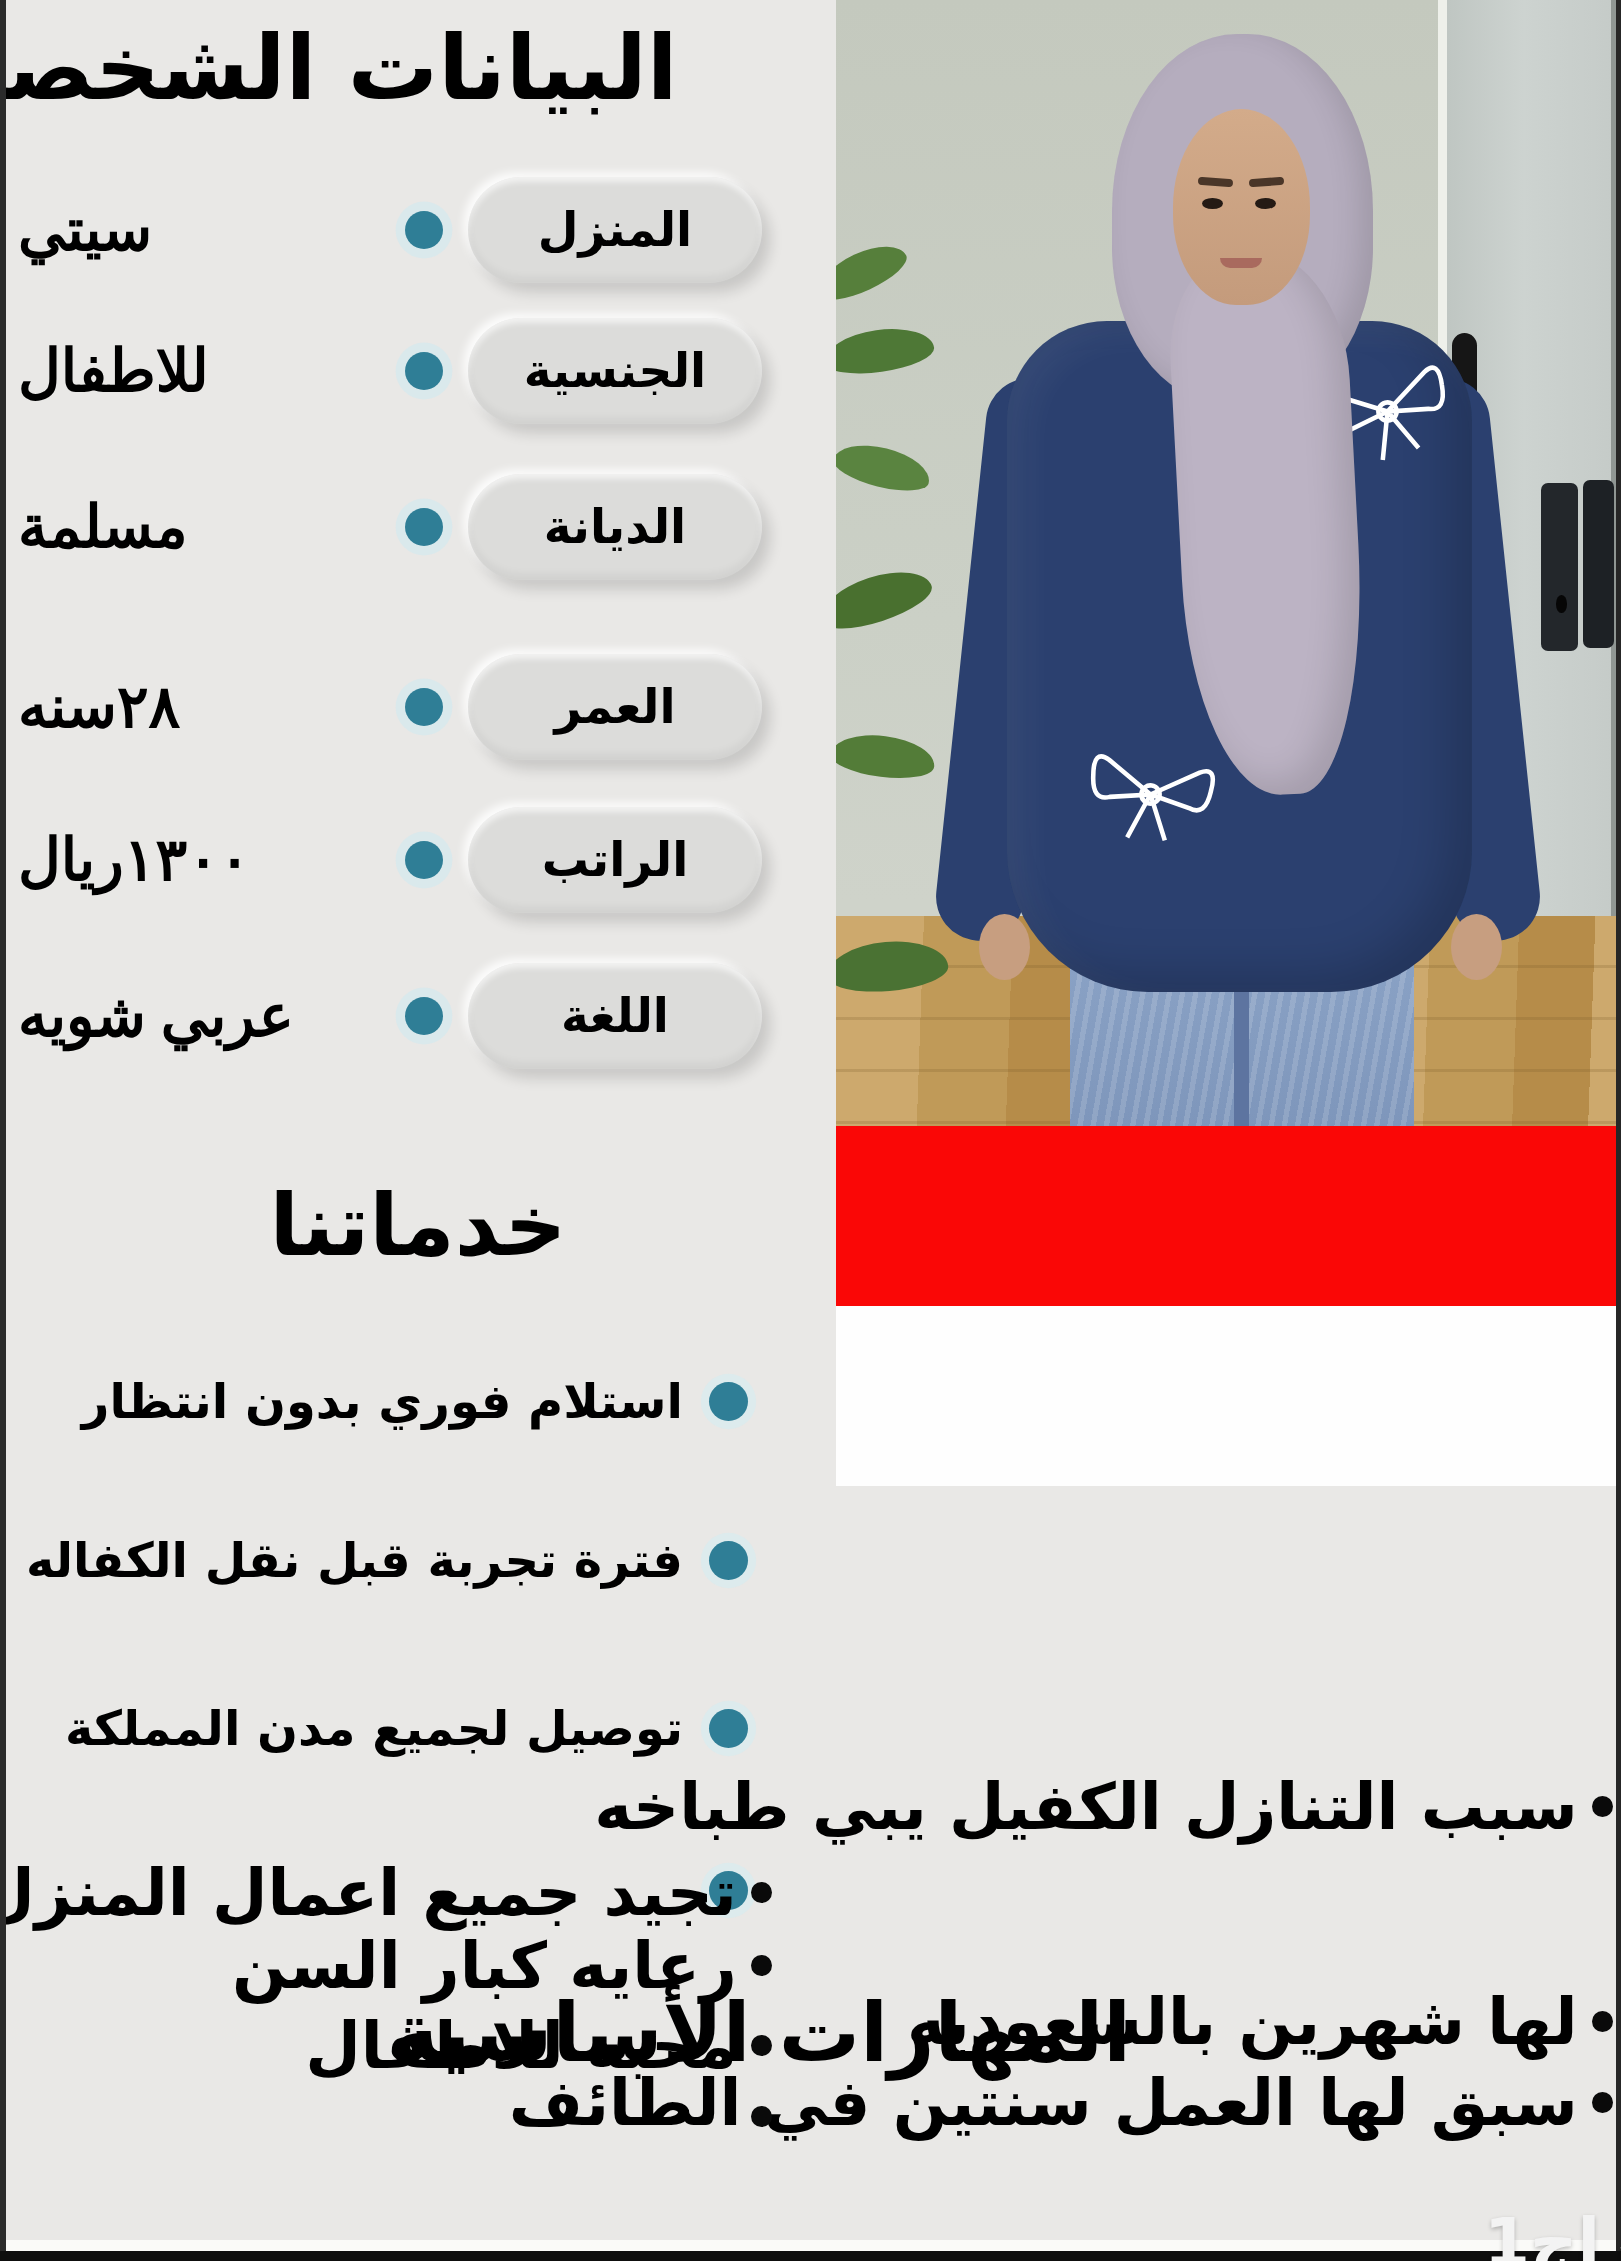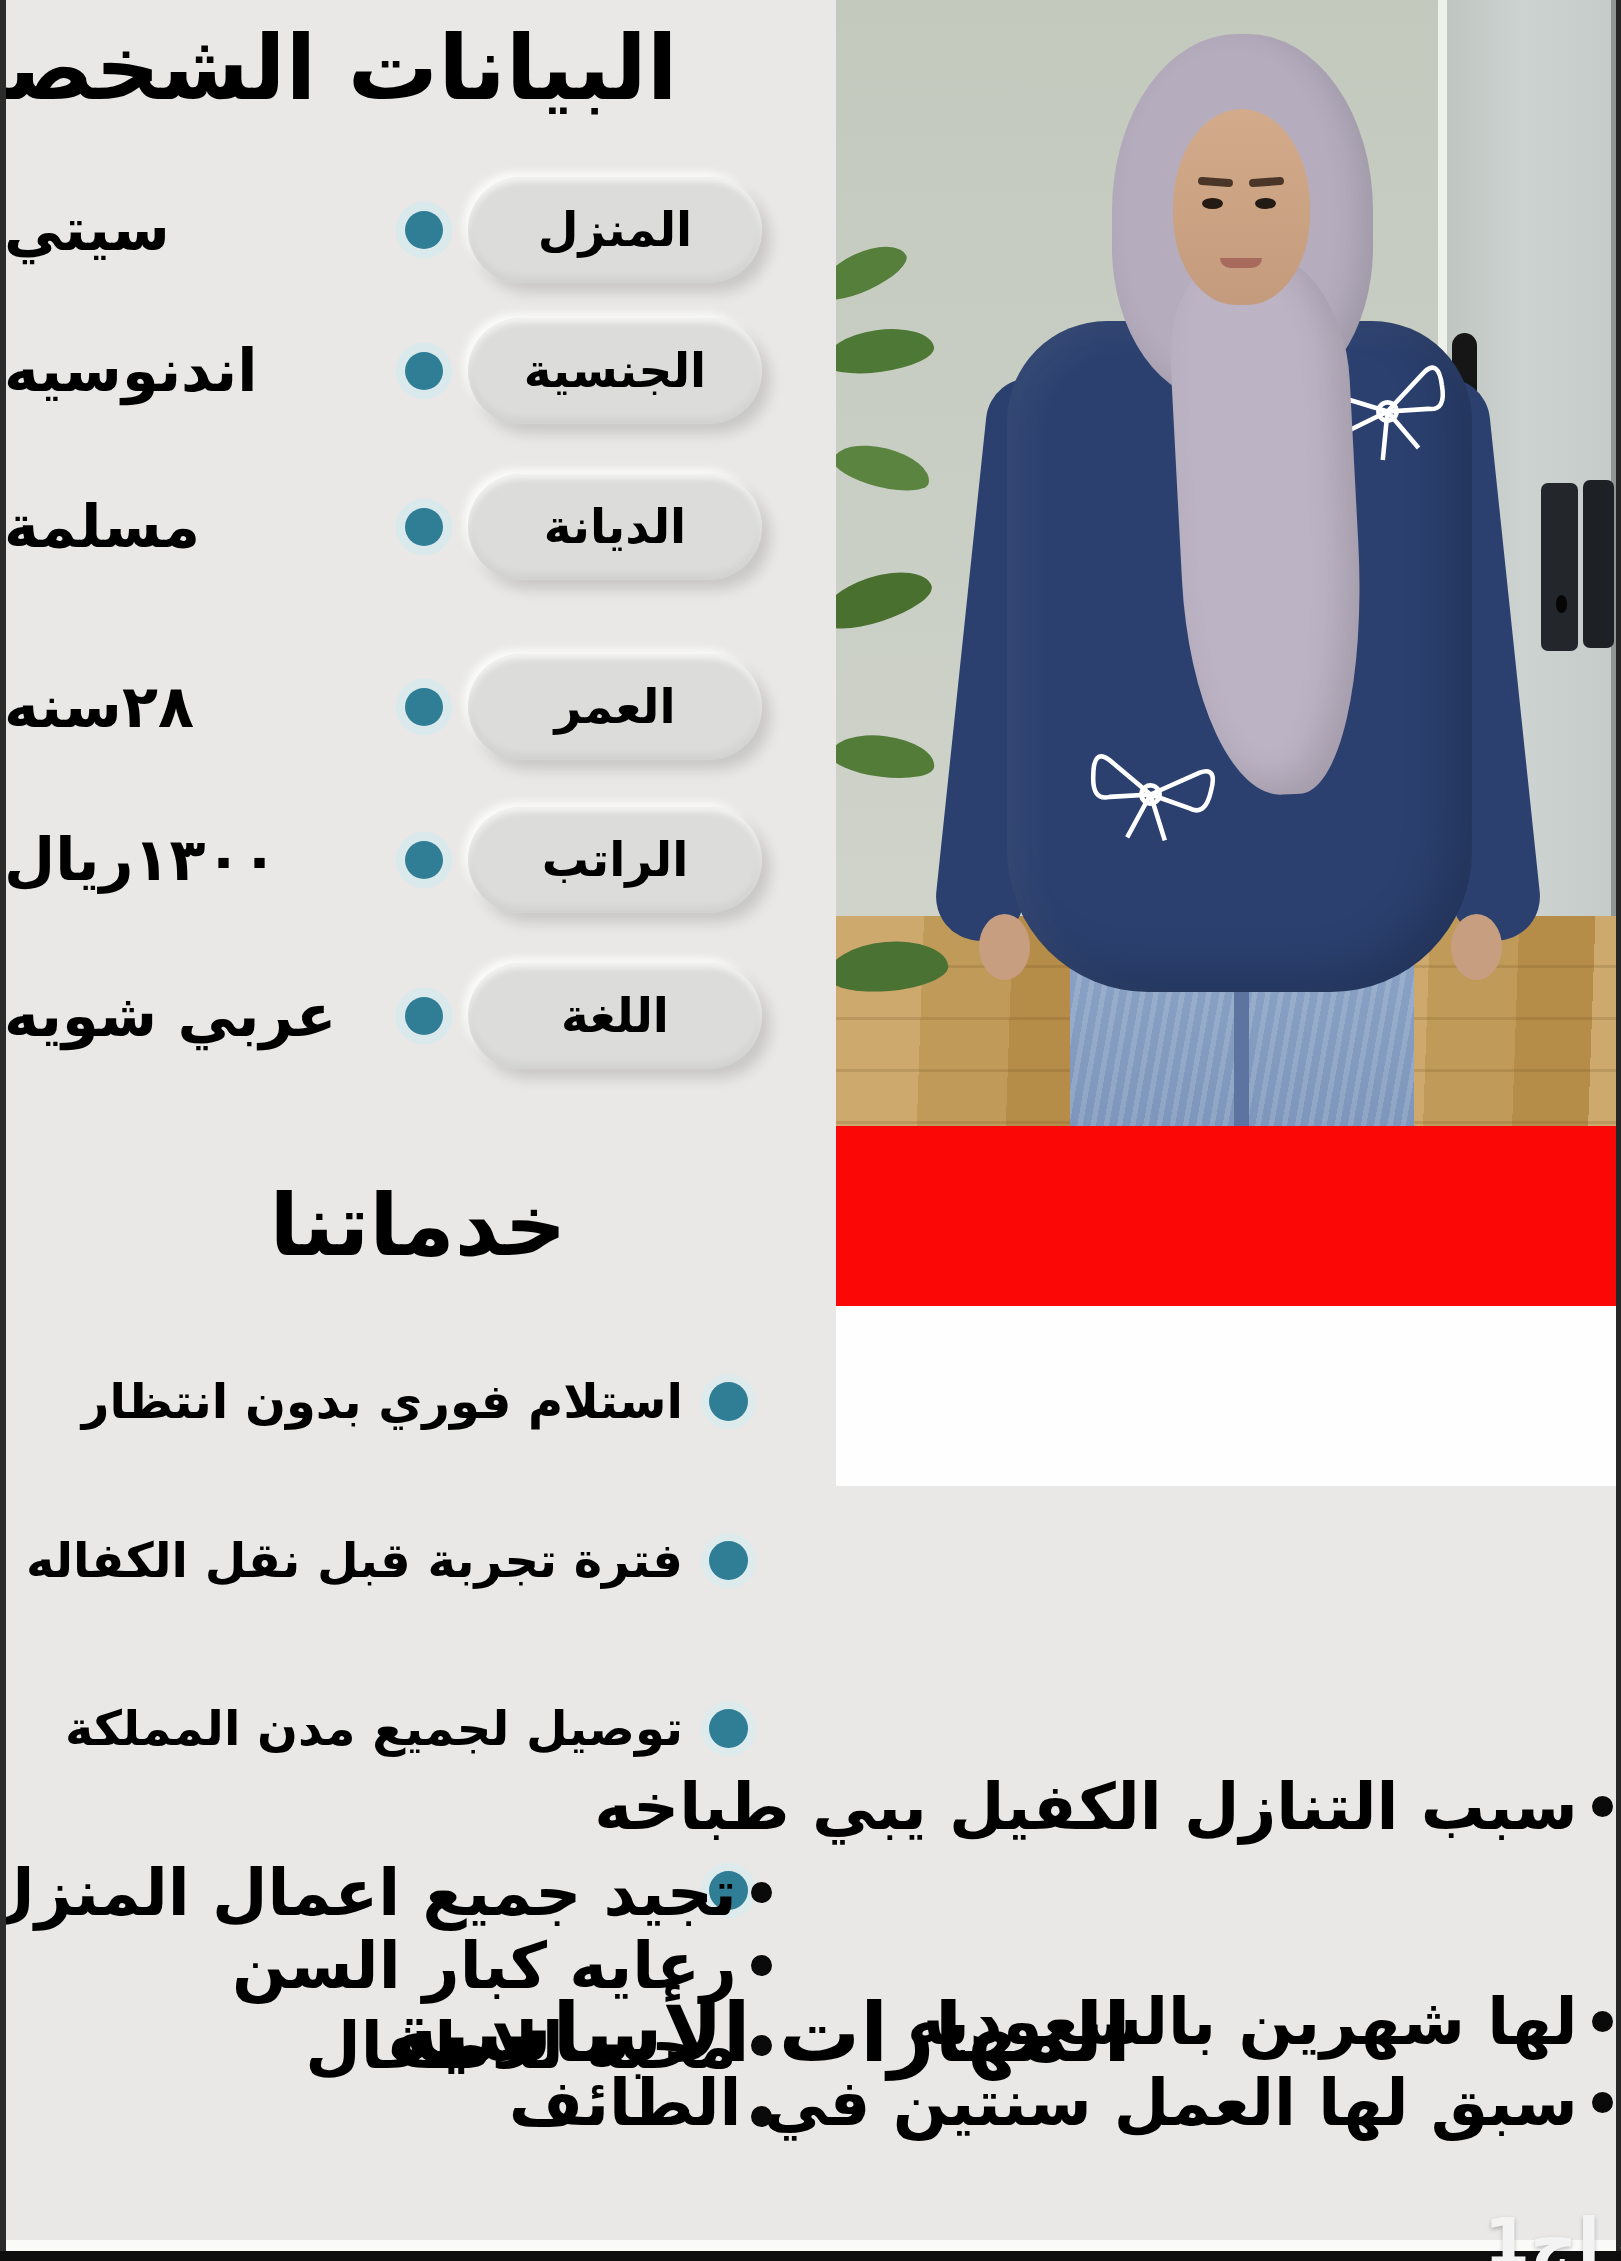--- a/index.html
+++ b/index.html
@@ -27,22 +27,22 @@
   
   .info-row{position:absolute;left:0;width:801px;height:118px;}
   .r1{top:171px}.r2{top:312px}.r3{top:468px}.r4{top:648px}.r5{top:801px}.r6{top:957px}
   .pill{position:absolute;left:468px;top:5.9px;width:294px;height:106px;background:#dcdcda;
     border-radius:56px;display:flex;align-items:center;justify-content:center;
     box-shadow:8.2px 9.4px 14px rgba(0,0,0,.14), -4.7px -4.7px 8.2px rgba(255,255,255,.85),
       inset 0 -5.9px 8.2px rgba(0,0,0,.05), inset 0 4.7px 5.9px rgba(255,255,255,.65);}
   .pill span{font-size:47px;font-weight:bold;}
   .dot{position:absolute;left:405px;top:40px;width:38px;height:38px;border-radius:50%;
     background:#2f7e96;box-shadow:0 0 0 9.4px rgba(208,233,240,.6);}
-  .value{position:absolute;left:4px;top:17.7px;width:377px;height:82px;display:flex;
-    align-items:center;justify-content:flex-end;font-size:59px;font-weight:bold;white-space:nowrap;}
+  .value{position:absolute;left:18px;top:17.7px;width:377px;height:82px;display:flex;
+    align-items:center;justify-content:flex-end;font-size:59px;font-weight:bold;white-space:nowrap;font-family:Liberation Serif, serif;}
 
   
   .service-row{position:absolute;left:47px;width:701px;height:88px;display:flex;
     align-items:center;justify-content:flex-end;gap:26px;}
   .sv1{top:1357px}.sv2{top:1516px}.sv3{top:1684px}.sv4{top:1846px}
   .service-label{font-size:48px;font-weight:bold;white-space:nowrap;}
   .service-dot{flex:0 0 auto;width:39px;height:39px;border-radius:50%;background:#2f7e96;
     box-shadow:0 0 0 8.2px rgba(212,237,243,.55);}
 
   
@@ -125,21 +125,21 @@
   <div class="main-title ar">البيانات الشخصيه</div>
 
   <div class="info-row r1">
     <div class="value ar">سيتي</div>
     <div class="dot"></div>
     <div class="pill">
         <span class="ar">المنزل</span>
       </div>
   </div>
   <div class="info-row r2">
-    <div class="value ar">اندنوسيه</div>
+    <div class="value ar">للاطفال</div>
     <div class="dot"></div>
     <div class="pill">
         <span class="ar">الجنسية</span>
       </div>
   </div>
   <div class="info-row r3">
     <div class="value ar">مسلمة</div>
     <div class="dot"></div>
     <div class="pill">
         <span class="ar">الديانة</span>

